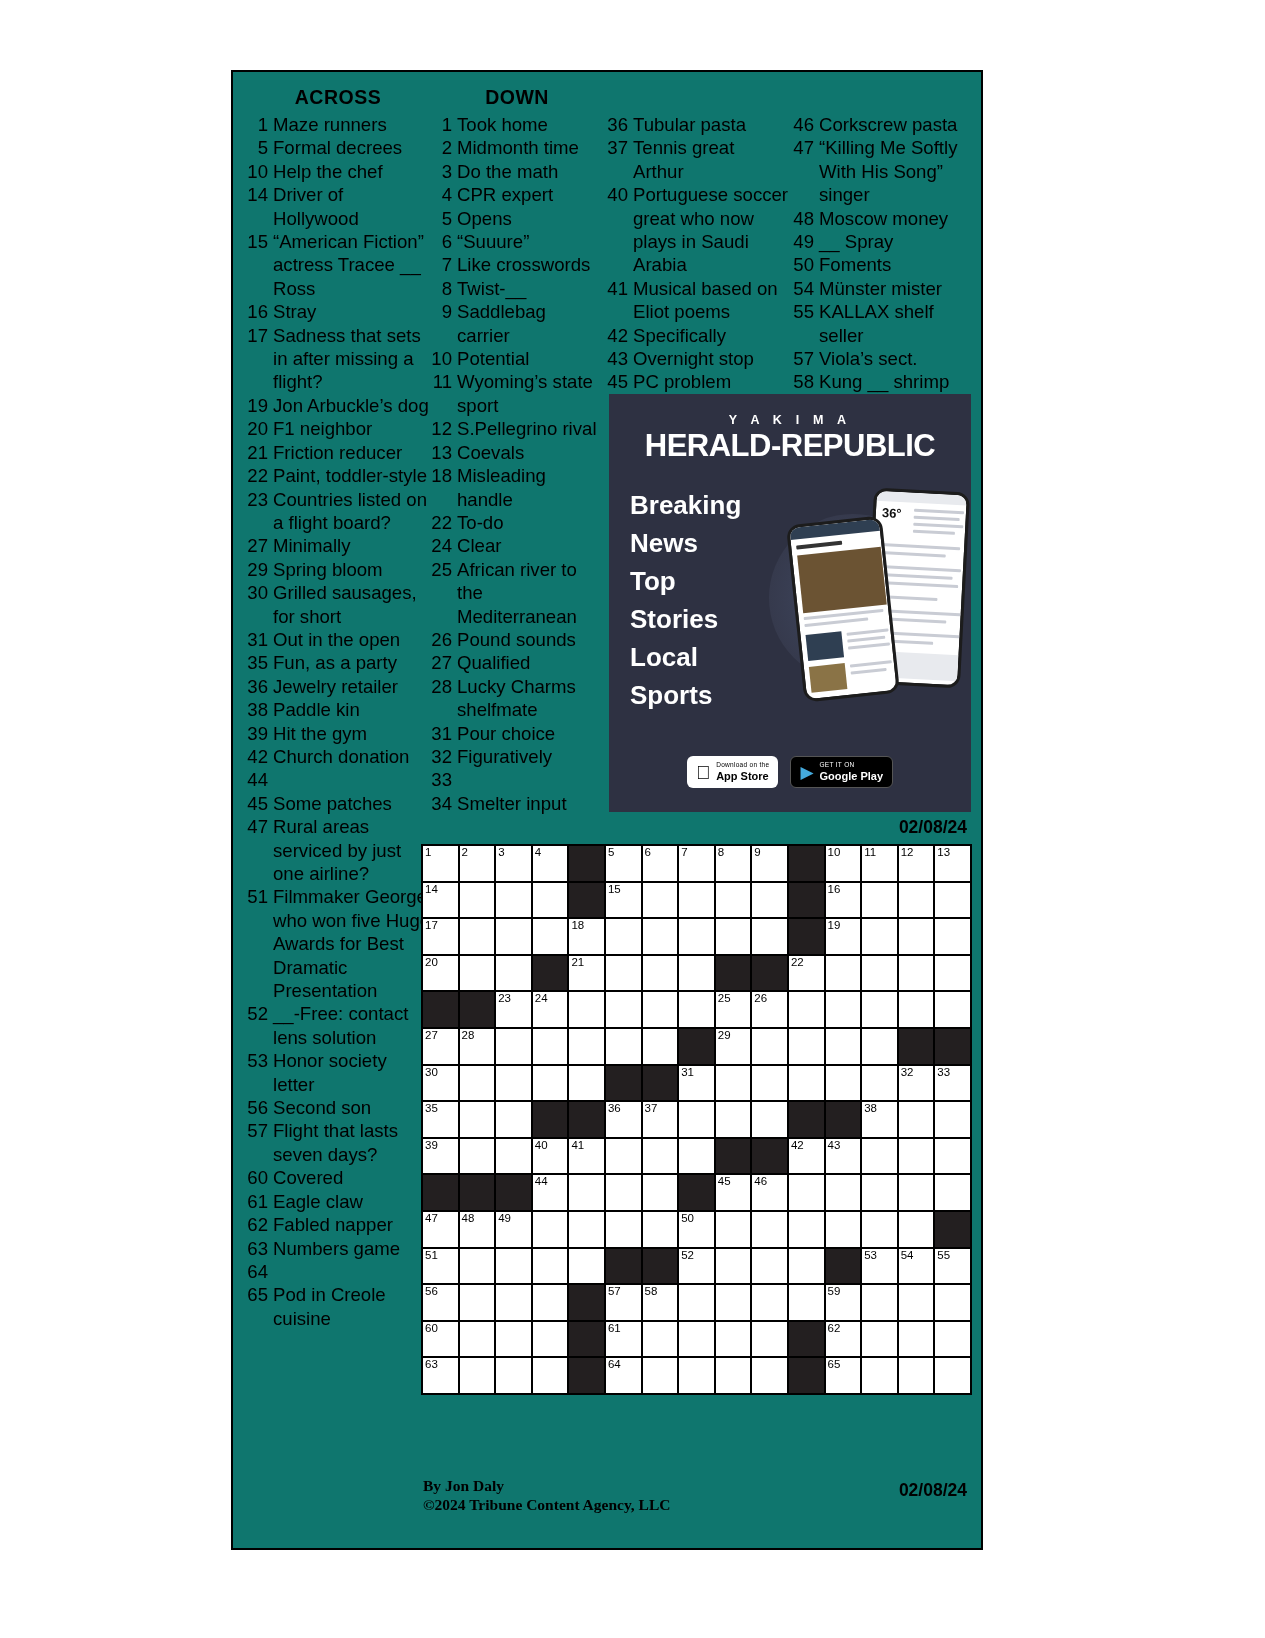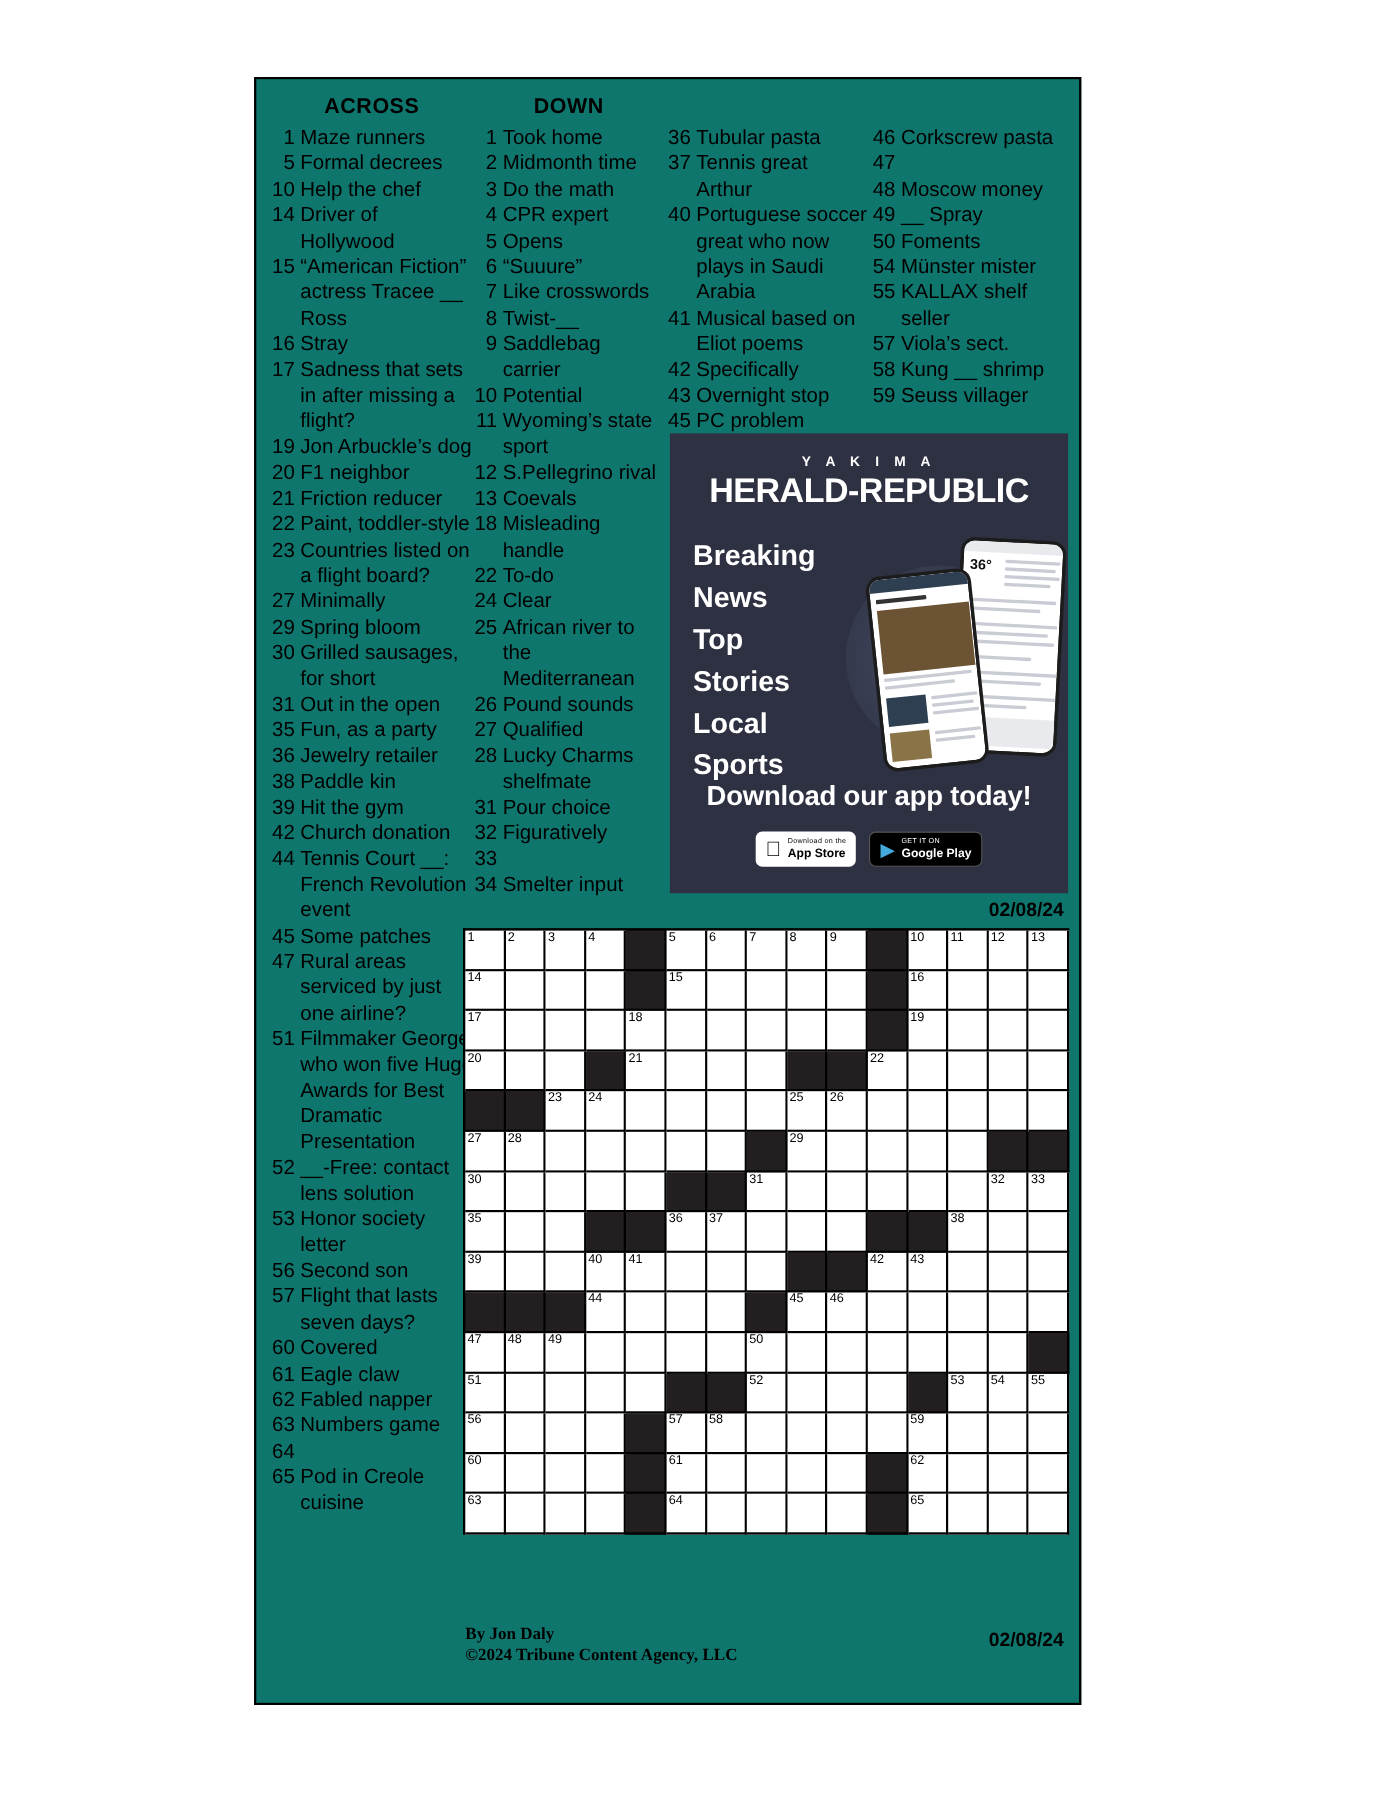--- a/index.html
+++ b/index.html
@@ -299,21 +299,20 @@
             <li>
               <span class="num">39</span>
               <span class="txt">Hit the gym</span>
             </li>
             <li>
               <span class="num">42</span>
               <span class="txt">Church donation</span>
             </li>
             <li>
               <span class="num">44</span>
-              <span class="txt">Tennis Court __: French Revolution event</span>
             </li>
             <li>
               <span class="num">45</span>
               <span class="txt">Some patches</span>
             </li>
             <li>
               <span class="num">47</span>
               <span class="txt">Rural areas serviced by just one airline?</span>
             </li>
             <li>
@@ -499,20 +498,21 @@
 
       <div class="col" id="col4">
         <div class="col-head blank">&nbsp;</div>
         <ul class="clues">
             <li>
               <span class="num">46</span>
               <span class="txt">Corkscrew pasta</span>
             </li>
             <li>
               <span class="num">47</span>
+              <span class="txt">“Killing Me Softly With His Song” singer</span>
             </li>
             <li>
               <span class="num">48</span>
               <span class="txt">Moscow money</span>
             </li>
             <li>
               <span class="num">49</span>
               <span class="txt">__ Spray</span>
             </li>
             <li>
@@ -592,21 +592,20 @@
 
       <div class="ad-lines">
         <div>Breaking</div>
         <div>News</div>
         <div>Top</div>
         <div>Stories</div>
         <div>Local</div>
         <div>Sports</div>
       </div>
 
-      <div class="ad-cta">Download our app today!</div>
 
       <div class="ad-badges">
         <div class="badge light">
           <span style="font-size:19px;line-height:19px;"></span>
           <span>
             <span class="b-small">Download on the</span>
             <span class="b-big">App Store</span>
           </span>
         </div>
         <div class="badge dark">

